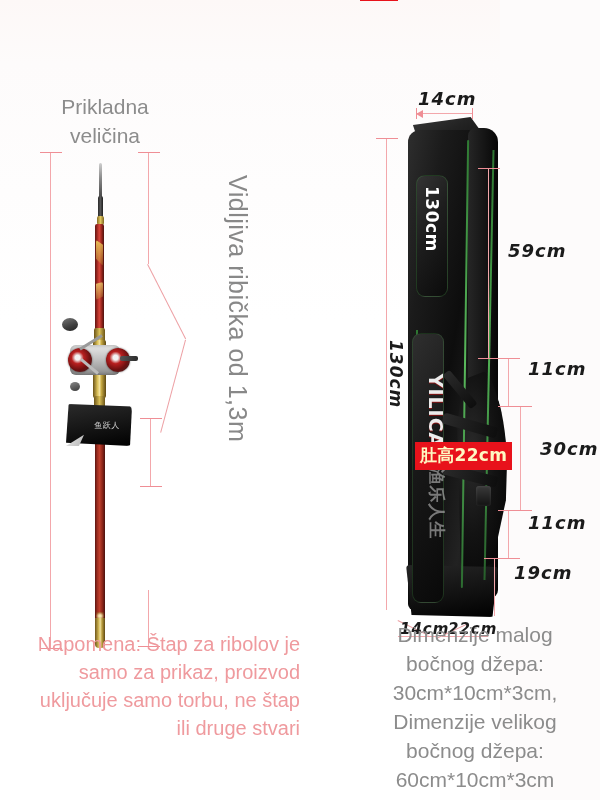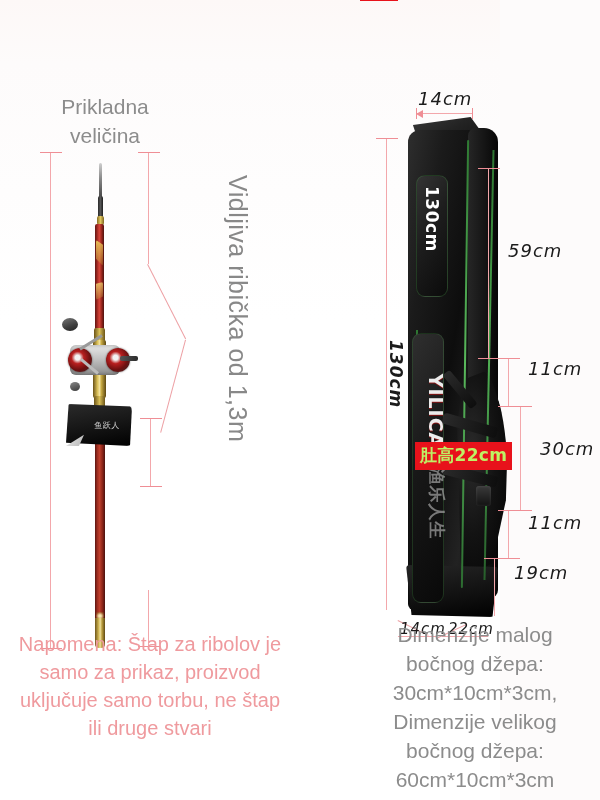--- a/index.html
+++ b/index.html
@@ -24,31 +24,31 @@
     line-height: 29px;
     text-align: center;
     white-space: pre-line;
     font-weight: 400;
   }
   .pink-text {
     position: absolute;
     color: #ef9a9e;
     font-size: 20px;
     line-height: 28px;
-    text-align: center;
+    text-align: right;
     white-space: pre-line;
     font-weight: 400;
   }
   .dim-label {
     position: absolute;
     color: #1b1b1b;
     font-size: 18px;
     font-family: "DejaVu Sans", sans-serif;
     font-style: italic;
-    font-weight: 400;
+    font-weight: 700;
     letter-spacing: 1px;
     white-space: nowrap;
   }
 
   
   .vline {
     position: absolute;
     width: 1px;
     background: #f3a7ab;
   }
@@ -311,21 +311,21 @@
     position: absolute; left: 26px; top: 492px; width: 100px;
     color: #9c9c9c; font-size: 17px; font-weight: 800;
     font-family: "DejaVu Sans", sans-serif;
     transform: rotate(90deg); transform-origin: center;
     letter-spacing: 1px; text-align: center;
     opacity: .75;
   }
   
   #belly-badge {
     position: absolute; left: 55px; top: 442px;
-    background: #e8121b; color: #bef264;
+    background: #e8121b; color: #fef9c3;
     font-size: 17px; font-weight: 700;
     padding: 2px 5px 3px 5px;
     font-family: "DejaVu Sans", sans-serif;
     white-space: nowrap;
     letter-spacing: .3px;
   }
   #belly-leader { left: 143px; top: 456px; width: 38px; height: 1px; background: #e8121b; }
 
   
   #bag-dim-left { left: 26px; top: 138px; height: 472px; }

